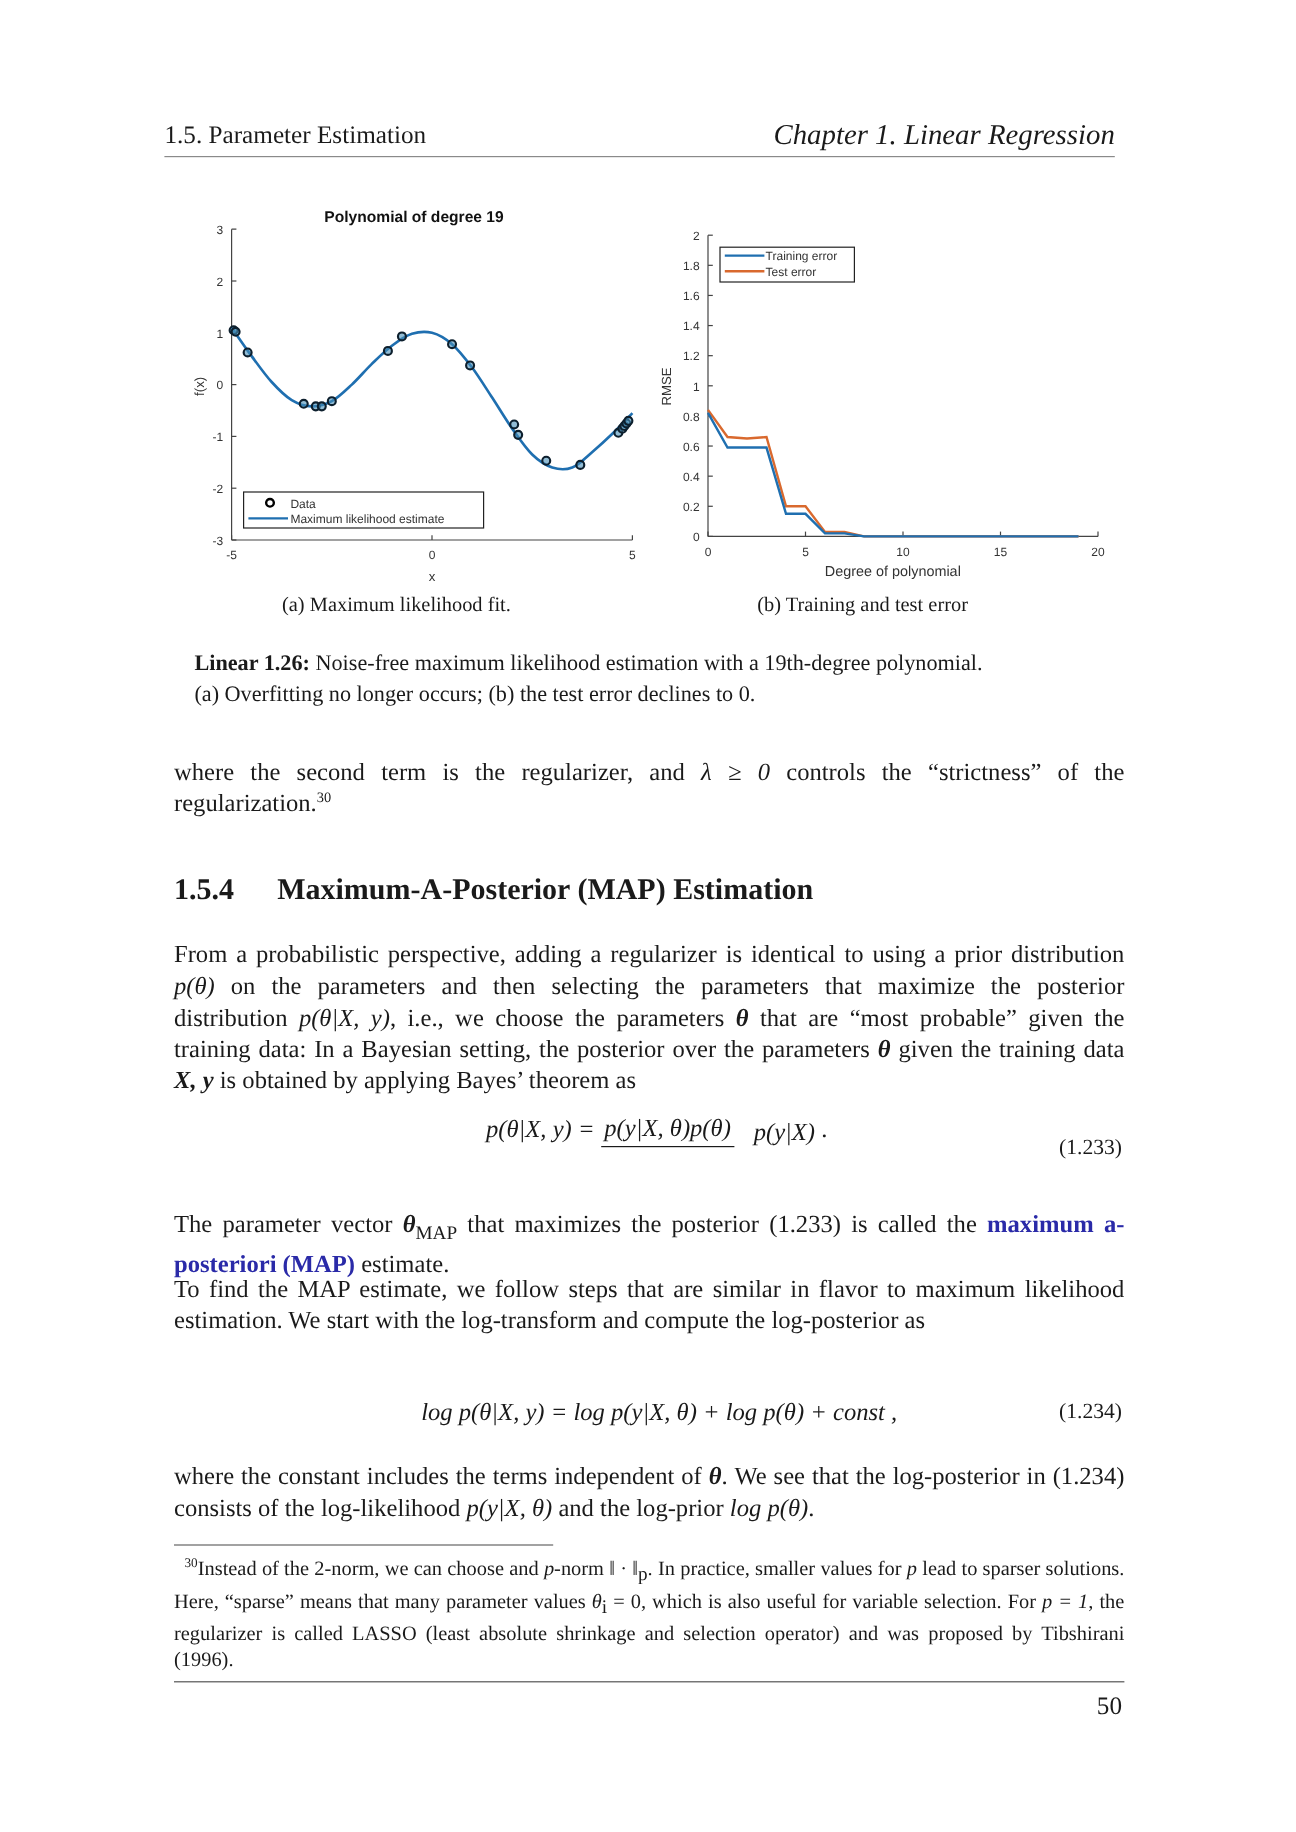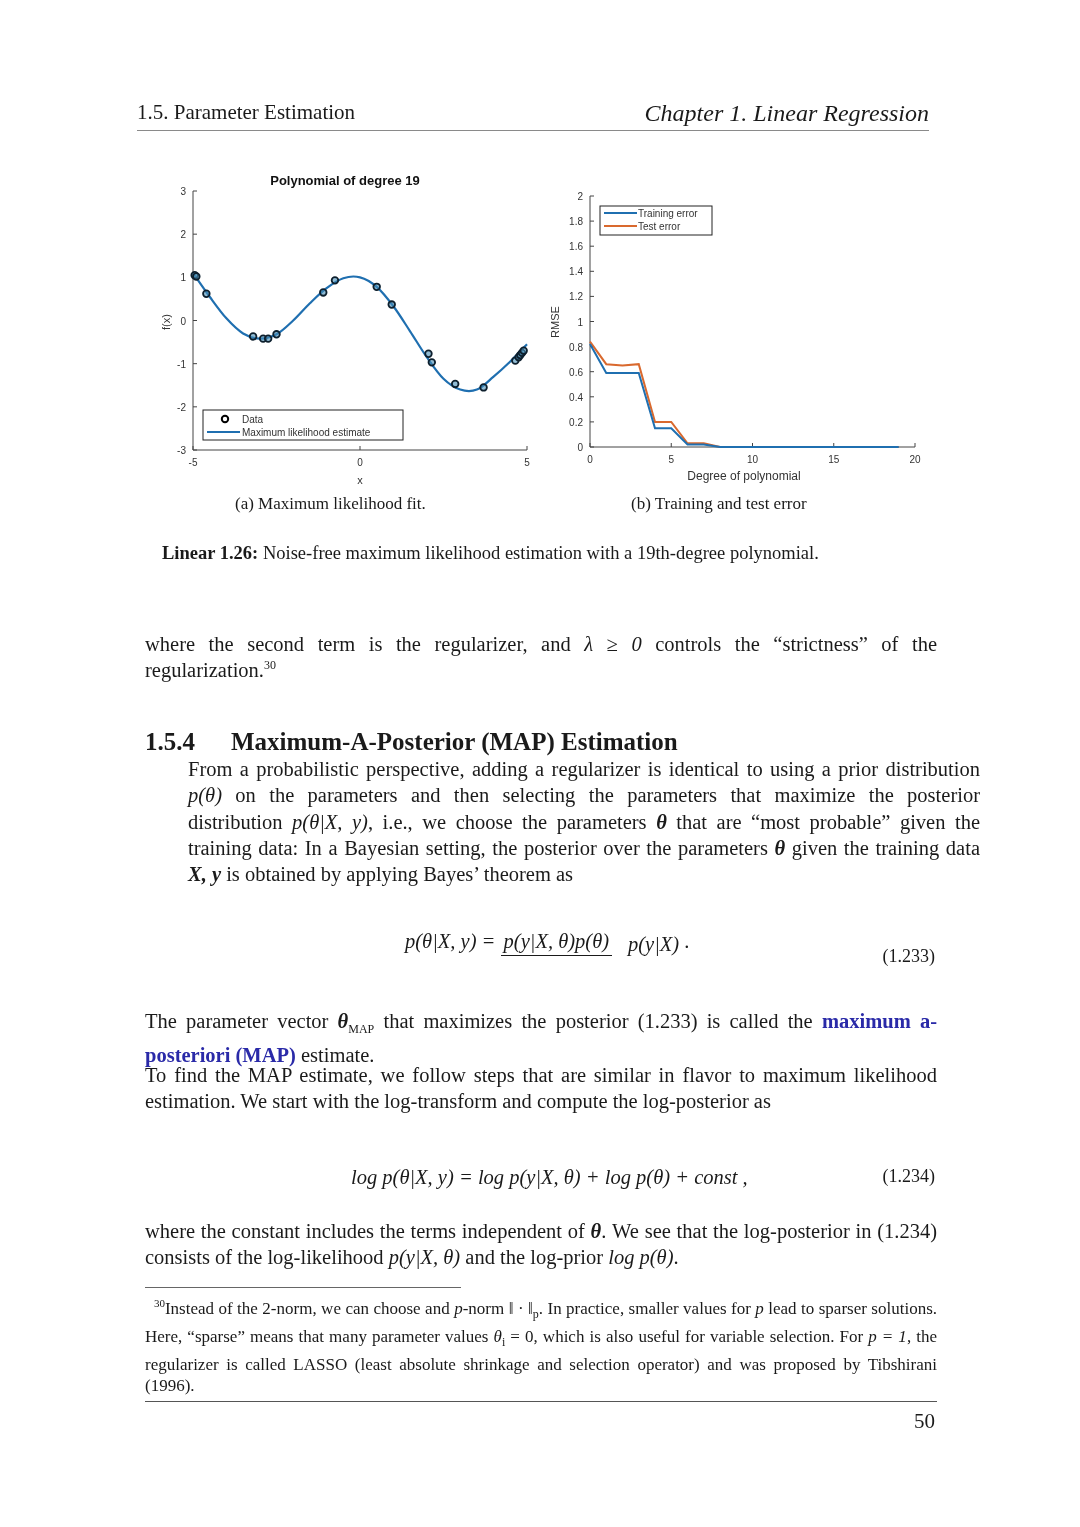--- a/index.html
+++ b/index.html
@@ -24,21 +24,21 @@
   .frac { display: inline-flex; flex-direction: row; align-items: center; vertical-align: middle; gap: 16px; }
   .frac .num-part { border-bottom: 1px solid #1a1a1a; padding: 0 3px 2px 3px; }
   .frac .den-part { padding-top: 2px; }
   .keyword { color: #2a2aa8; font-weight: bold; }
   .fn-rule { left: 145px; top: 1287px; width: 316px; height: 0; border-top: 1.5px solid #666; }
   .footnote { position: absolute; left: 145px; top: 1293px; width: 792px; font-size: 17px; line-height: 21.6px; text-align: justify; }
   .footnote sup { font-size: 11px; }
   .bottom-rule { left: 145px; top: 1401px; width: 792px; height: 0; border-top: 1.5px solid #555; }
   .page-num { right: 145px; top: 1409px; font-size: 21px; }
   sup.ref { font-size: 12px; vertical-align: super; line-height: 0; }
-  sub.s { font-size: 12px; font-style: normal; }
+  sub.s { font-size: 16px; font-style: normal; }
 </style>
 </head>
 <body>
 
 <div class="abs running-head">
   <span class="rh-left">1.5.  Parameter Estimation</span>
   <span class="rh-right">Chapter 1. Linear Regression</span>
 </div>
 
 <svg class="chart-svg" style="left:150px; top:168px;" width="400" height="322" viewBox="150 168 400 322">
@@ -155,32 +155,33 @@
     <line x1="604" y1="226" x2="637" y2="226" stroke="#d9692e" stroke-width="2"></line>
     <text x="638" y="230" font-size="10">Test error</text>
   </g>
 </svg>
 
 <div class="subcap" style="left:235px; top:494px;">(a)  Maximum likelihood fit.</div>
 <div class="subcap" style="left:631px; top:494px;">(b)  Training and test error</div>
 
 <div class="abs figcap">
   <b>Linear 1.26:</b><span> Noise-free maximum likelihood estimation with a 19th-degree polynomial.</span><br>
+  <span>(a) Overfitting no longer occurs; (b) the test error declines to 0.</span>
 </div>
 
 <div class="para" style="top:631px;">
   <span>where the second term is the regularizer, and </span><span class="math">λ ≥ 0</span><span> controls the “strictness” of the</span>
   <span>regularization.</span><sup class="ref">30</sup>
 </div>
 
 <div class="abs section-title">
   <span class="num">1.5.4</span><span>Maximum-A-Posterior (MAP) Estimation</span>
 </div>
 
-<div class="para" style="top:756px;margin-left:43px;">
+<div class="para" style="top:783px;">
   <span>From a probabilistic perspective, adding a regularizer is identical to using a prior distribution </span><span class="math">p(θ)</span><span> on the parameters and then selecting the parameters that maxi­mize the posterior distribution </span><span class="math">p(θ|X, y)</span><span>, i.e., we choose the parameters </span><span class="bi">θ</span><span> that are “most probable” given the training data: In a Bayesian setting, the posterior over the parameters </span><span class="bi">θ</span><span> given the training data </span><span class="bi">X, y</span><span> is obtained by applying Bayes’ theorem as</span>
 </div>
 
 <div class="eq" style="left:405px; top:930px;">
   <span class="math">p(θ|X, y) =</span>
   <span class="frac">
     <span class="num-part math">p(y|X, θ)p(θ)</span>
     <span class="den-part math">p(y|X)</span>
   </span>
   <span>.</span>

